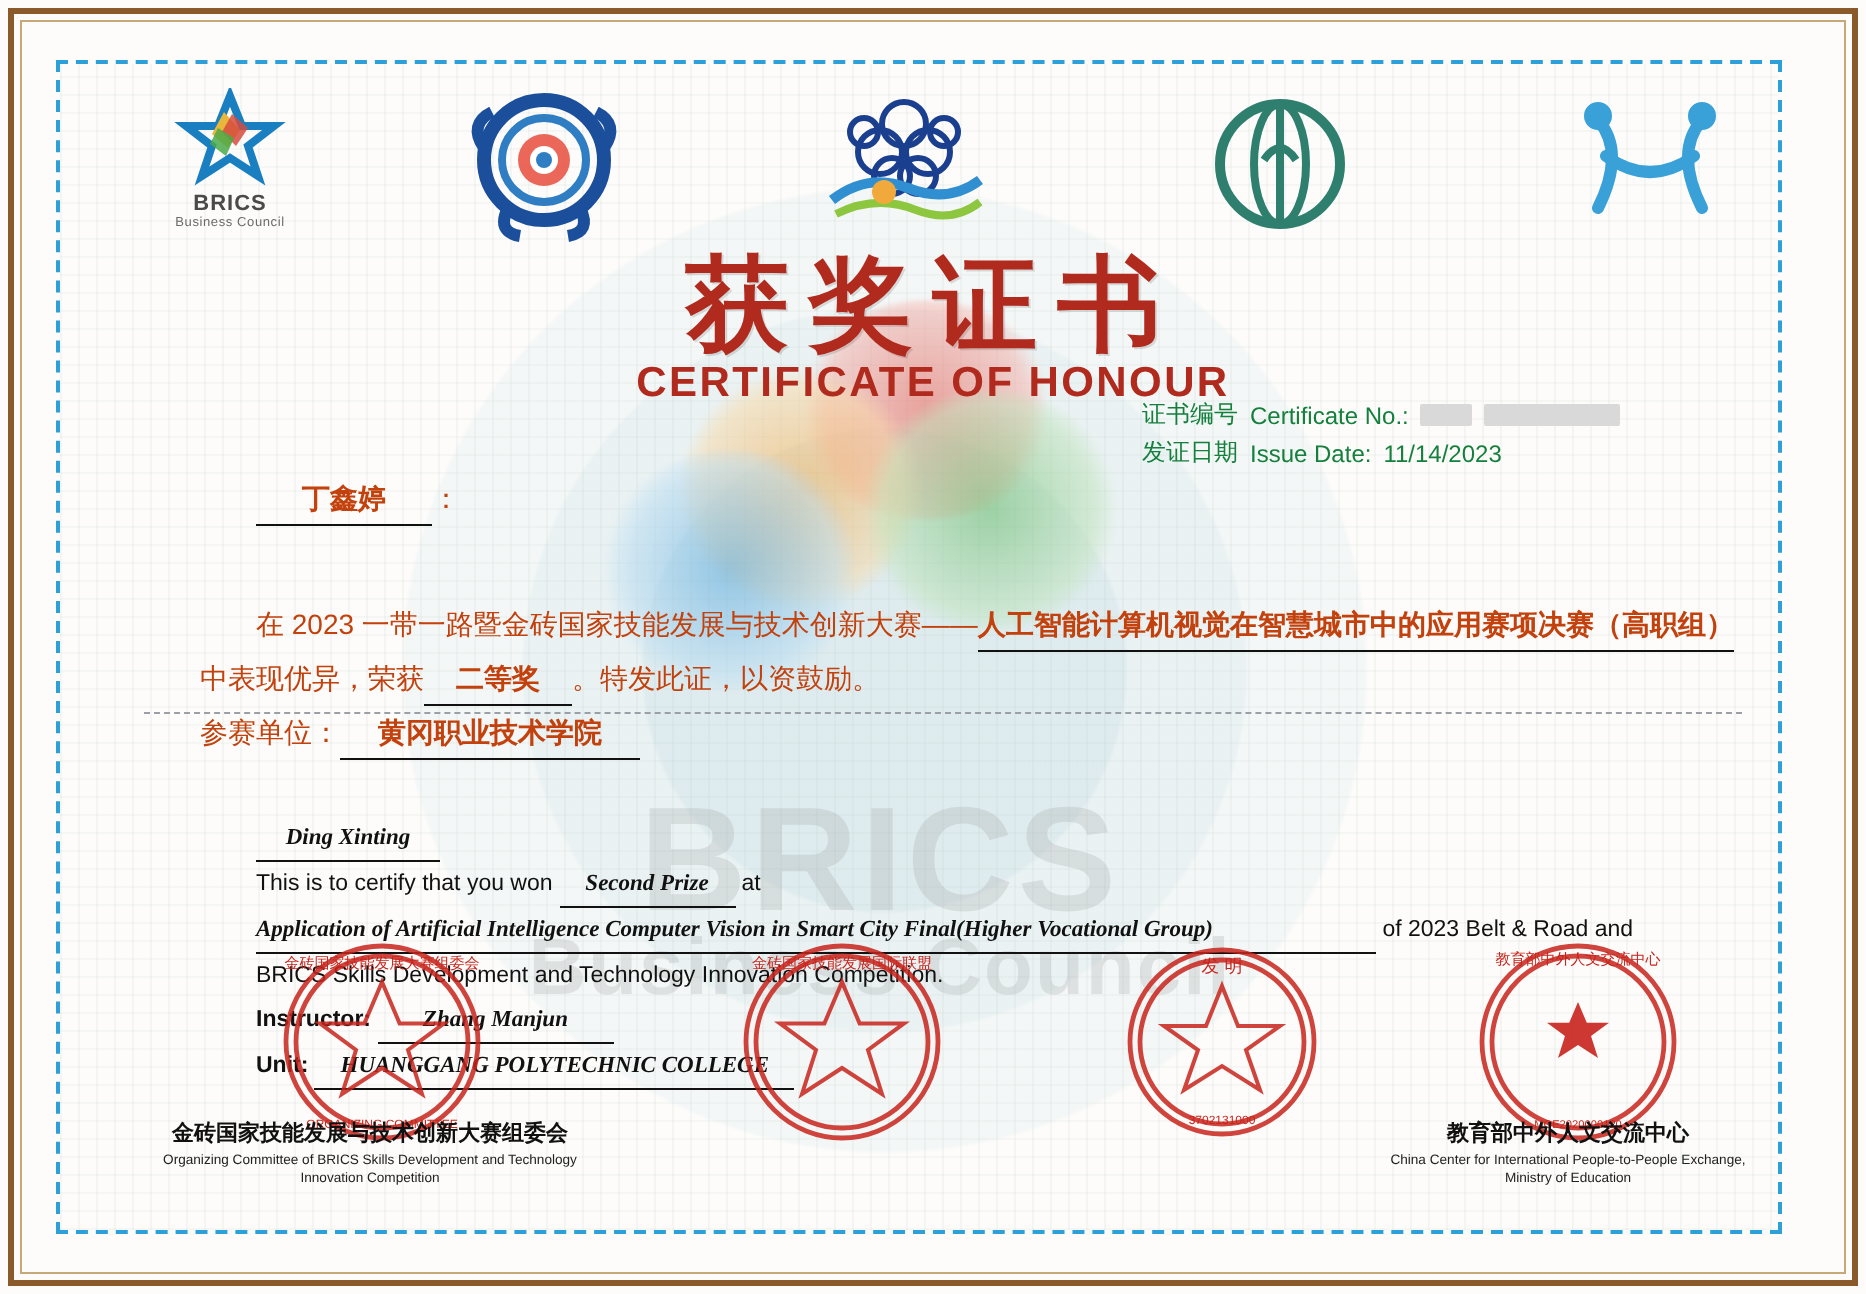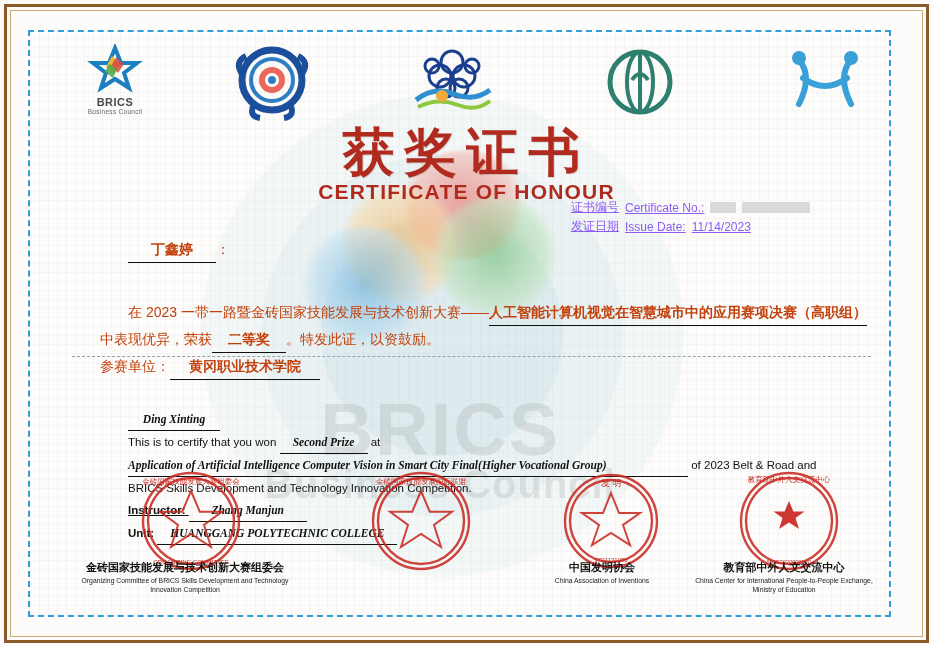--- a/index.html
+++ b/index.html
@@ -66,21 +66,21 @@
     font-family:"Liberation Serif", serif;
     font-size:52px;font-weight:bold;color:#b12a1e;letter-spacing:10px;
     text-shadow:1px 1px 0 rgba(0,0,0,.12);
   }
   .title-en{
     position:absolute;left:0;right:0;top:180px;text-align:center;
     font-size:21px;font-weight:bold;color:#b12a1e;letter-spacing:1.2px;
   }
 
   
-  .meta{position:absolute;right:62px;top:198px;width:300px;font-size:12px;color:#8b5cf6;text-decoration:underline;}
+  .meta{position:absolute;right:62px;top:198px;width:300px;font-size:12px;color:#15803d;}
   .meta .row{display:flex;align-items:center;gap:6px;height:19px;white-space:nowrap;}
   .meta .lab-cn{font-size:12px;}
   .meta .lab-en{font-size:12px;}
   .redacted{display:inline-block;height:11px;background:#d9d9d9;border-radius:1px;}
 
   
   .body-cn{position:absolute;left:100px;top:236px;width:740px;font-size:14px;color:#c2410c;line-height:26px;}
   .ln{white-space:nowrap;}
   .u{display:inline-block;border-bottom:1px solid #111;text-align:center;font-weight:bold;}
   .u-name{min-width:88px;}
@@ -234,21 +234,21 @@
     <div style="padding-left:28px;">
       <span class="ue name-en" style="min-width:92px;">Ding Xinting</span>
     </div>
     <div style="padding-left:28px;">
       <span>This is to certify that you won</span>
       <span class="ue it" style="min-width:88px;">Second Prize</span>
       <span>at</span>
       <span class="ue it" style="min-width:560px;text-align:left;">Application of Artificial Intelligence Computer Vision in Smart City Final(Higher Vocational Group)</span>
       <span>of 2023 Belt &amp; Road and BRICS Skills Development and Technology Innovation Competition.</span>
     </div>
-    <div style="padding-left:28px;text-decoration:underline;">
+    <div style="padding-left:28px;">
       <b>Instructor:</b>
       <span class="ue it" style="min-width:118px;">Zhang Manjun</span>
     </div>
     <div style="padding-left:28px;">
       <b>Unit:</b>
       <span class="ue it" style="min-width:240px;">HUANGGANG POLYTECHNIC COLLEGE</span>
     </div>
   </div>
 
   <div class="seals">
@@ -301,23 +301,19 @@
         <text x="53" y="96" font-size="5.6" fill="#c8241c" text-anchor="middle" font-family="'Liberation Sans',sans-serif">MOE2020000120</text>
       </svg>
     </div>
   </div>
 
   <div class="orgs">
     <div class="org" style="left:10px;width:230px;top:48px;">
       <div class="cn">金砖国家技能发展与技术创新大赛组委会</div>
       <div class="en">Organizing Committee of BRICS Skills Development and Technology Innovation Competition</div>
     </div>
-    <div class="org" style="left:462px;width:160px;top:48px;">
-      <div class="cn">中国发明协会</div>
-      <div class="en">China Association of Inventions</div>
-    </div>
     <div class="org" style="left:624px;width:200px;top:48px;">
       <div class="cn">教育部中外人文交流中心</div>
       <div class="en">China Center for International People-to-People Exchange, Ministry of Education</div>
     </div>
   </div>
 
 </div>
 
 </body></html>

